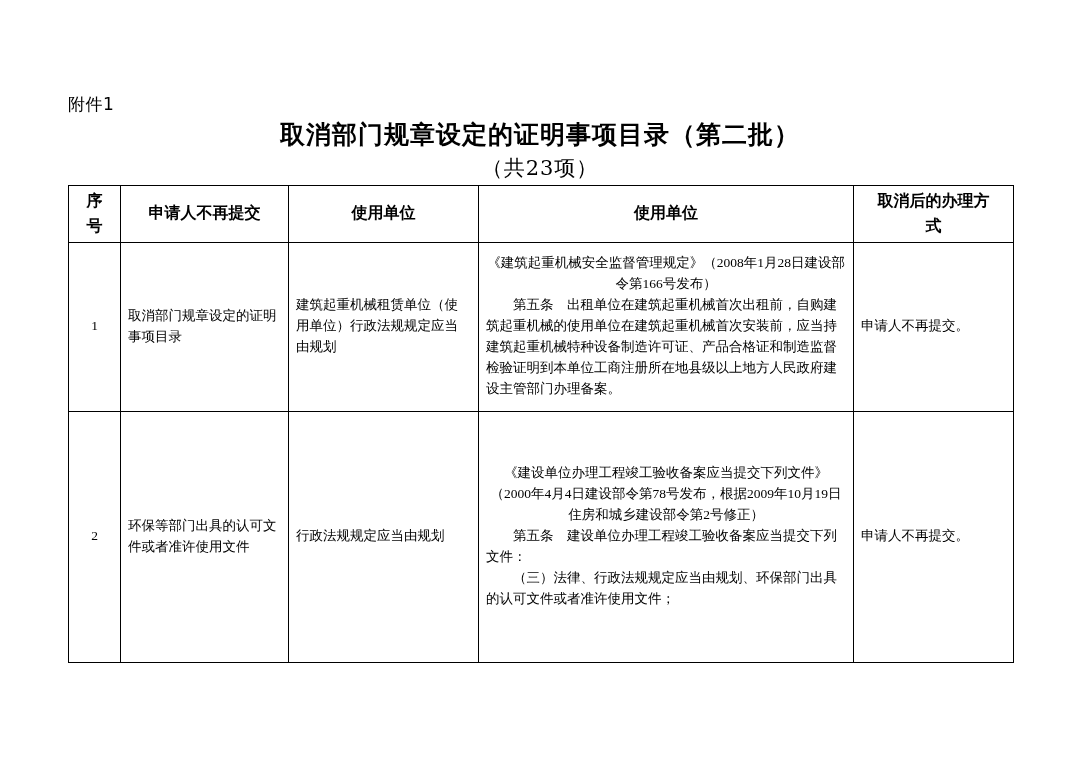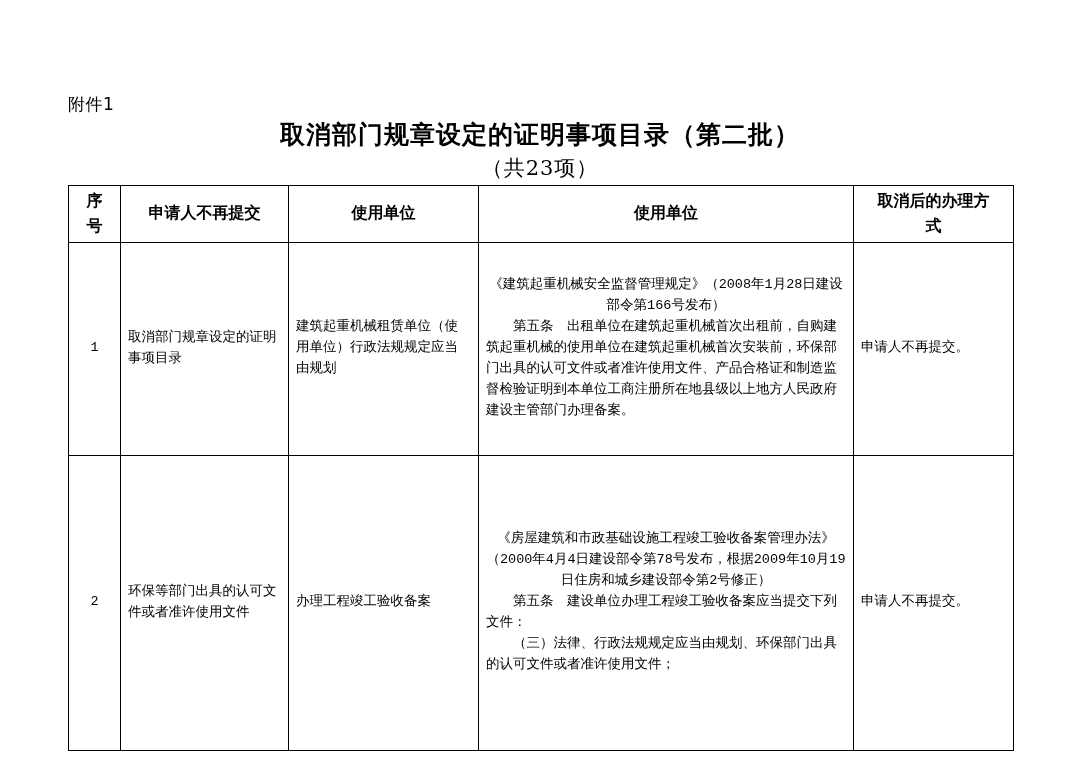--- a/index.html
+++ b/index.html
@@ -59,24 +59,24 @@
   }
   table.doc-table {
     border-collapse: collapse;
     width: 945px;
     table-layout: fixed;
   }
   table.doc-table th,
   table.doc-table td {
     border: 1px solid #000000;
     vertical-align: middle;
-    padding: 22px 7px;
+    padding: 0 7px;
     font-size: 13.5px;
     line-height: 1.55;
-    font-family: Liberation Mono, monospace;
+    font-family: Liberation Serif, serif;
   }
   table.doc-table thead th {
     text-align: center;
     font-weight: bold;
     font-size: 16px;
     height: 34px;
     padding: 3px 16px;
     font-family: "DejaVu Serif", "Liberation Serif", serif;
   }
   col.c-index { width: 52px; }
@@ -140,30 +140,30 @@
           <th>取消后的办理方式</th>
         </tr>
       </thead>
       <tbody>
         <tr class="row-1">
           <td class="cell-index">1</td>
           <td class="cell-name">取消部门规章设定的证明事项目录</td>
           <td class="cell-use">建筑起重机械租赁单位（使用单位）行政法规规定应当由规划</td>
           <td class="cell-basis">
             <p class="basis-p center">《建筑起重机械安全监督管理规定》（2008年1月28日建设部令第166号发布）</p>
-            <p class="basis-p indent">第五条　出租单位在建筑起重机械首次出租前，自购建筑起重机械的使用单位在建筑起重机械首次安装前，环保部门出具的认可文件或者准许使用文件、产品合格证和制造监督检验证明到本单位工商注册所在地县级以上地方人民政府建设主管部门办理备案。</p>
+            <p class="basis-p indent">第五条　出租单位在建筑起重机械首次出租前，自购建筑起重机械的使用单位在建筑起重机械首次安装前，应当持建筑起重机械特种设备制造许可证、产品合格证和制造监督检验证明到本单位工商注册所在地县级以上地方人民政府建设主管部门办理备案。</p>
           </td>
           <td class="cell-after">申请人不再提交。</td>
         </tr>
         <tr class="row-2">
           <td class="cell-index">2</td>
           <td class="cell-name">环保等部门出具的认可文件或者准许使用文件</td>
-          <td class="cell-use">办理工程竣工验收备案</td>
+          <td class="cell-use">行政法规规定应当由规划</td>
           <td class="cell-basis">
-            <p class="basis-p center">《房屋建筑和市政基础设施工程竣工验收备案管理办法》（2000年4月4日建设部令第78号发布，根据2009年10月19日住房和城乡建设部令第2号修正）</p>
+            <p class="basis-p center">《建设单位办理工程竣工验收备案应当提交下列文件》（2000年4月4日建设部令第78号发布，根据2009年10月19日住房和城乡建设部令第2号修正）</p>
             <p class="basis-p indent">第五条　建设单位办理工程竣工验收备案应当提交下列文件：</p>
             <p class="basis-p indent">（三）法律、行政法规规定应当由规划、环保部门出具的认可文件或者准许使用文件；</p>
           </td>
           <td class="cell-after">申请人不再提交。</td>
         </tr>
       </tbody>
     </table>
   </div>
 
 </div>

